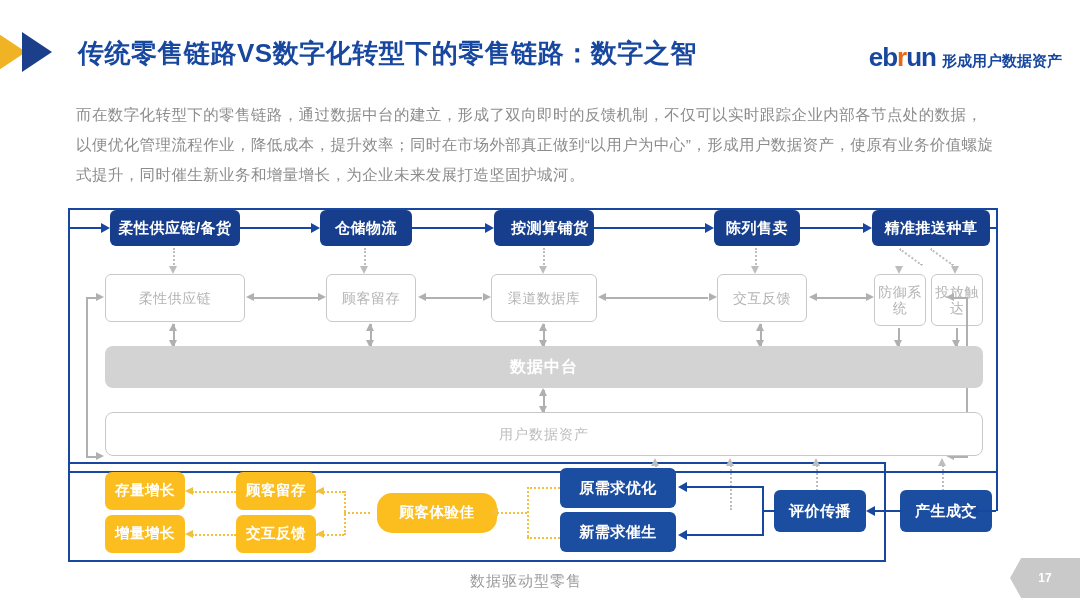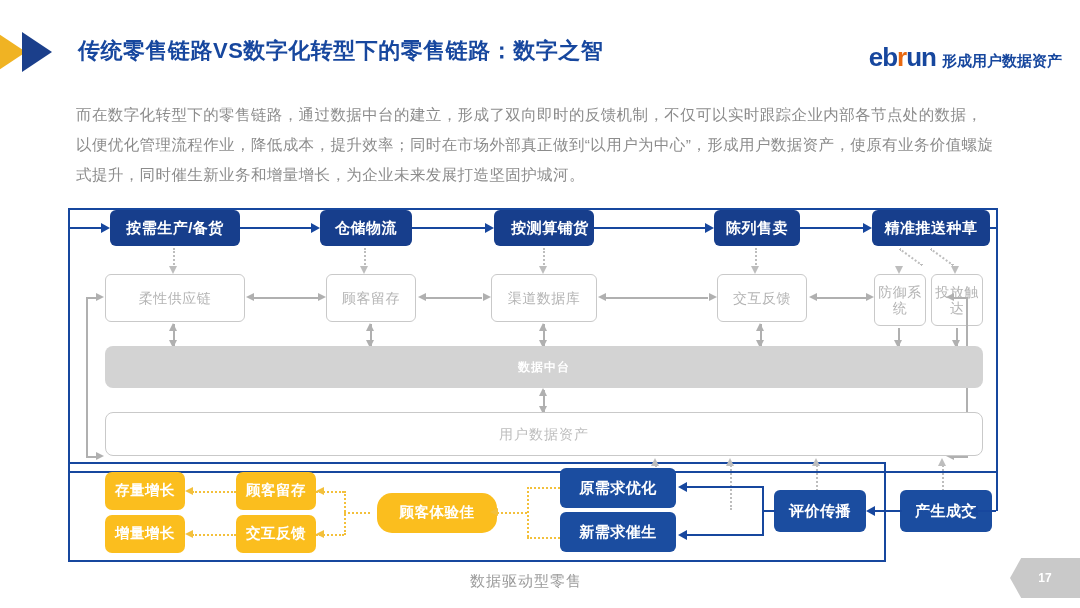--- a/index.html
+++ b/index.html
@@ -12,21 +12,21 @@
   }
   .slide{position:relative;width:1080px;height:608px;}
 
   
   .hdr{position:absolute;left:0;top:0;width:1080px;height:88px;}
   .chev{position:absolute;top:32px;width:0;height:0;
         border-top:20px solid transparent;border-bottom:20px solid transparent;}
   .chev-y{left:-4px;border-left:30px solid #F0B323;}
   .chev-b{left:22px;border-left:30px solid #1B3F8B;}
   .title{position:absolute;left:78px;top:36px;
-         font-size:22px;font-weight:bold;color:#17479E;letter-spacing:.5px;white-space:nowrap;}
+         font-size:26px;font-weight:bold;color:#17479E;letter-spacing:.5px;white-space:nowrap;}
   .logo{position:absolute;right:18px;top:44px;display:flex;align-items:baseline;gap:6px;}
   .logo-en{font-size:26px;font-weight:bold;color:#17479E;letter-spacing:-1px;line-height:1;}
   .logo-en .r{color:#E8680F;}
   .logo-cn{font-size:15px;font-weight:bold;color:#17479E;letter-spacing:0px;line-height:1;}
 
   
   .para{position:absolute;left:76px;top:100px;width:920px;
         font-size:15.5px;line-height:30px;color:#8C8C8C;letter-spacing:.4px;}
 
   
@@ -36,21 +36,21 @@
   
   .frame-top{left:68px;top:18px;width:930px;height:265px;border:2.5px solid #17479E;background:transparent;}
   .frame-bot{left:68px;top:272px;width:818px;height:100px;border:2.5px solid #17479E;background:transparent;}
 
   
   .bx{display:flex;align-items:center;justify-content:center;text-align:center;
       border-radius:6px;line-height:1.18;}
   .bx-blue{background:#173E8C;color:#ffffff;font-size:15px;font-weight:bold;letter-spacing:.5px;}
   .bx-blue2{background:#1B4DA0;color:#ffffff;font-size:15px;font-weight:bold;letter-spacing:.5px;}
   .bx-gray{background:#ffffff;border:1.4px solid #C9C9C9;color:#B4B4B4;font-size:14px;letter-spacing:.5px;}
-  .bx-grayfill{background:#D3D3D3;color:#ffffff;font-size:12px;font-weight:bold;letter-spacing:1px;border-radius:8px;}
+  .bx-grayfill{background:#D3D3D3;color:#ffffff;font-size:16px;font-weight:bold;letter-spacing:1px;border-radius:8px;}
   .bx-grayline{background:#ffffff;border:1.4px solid #C9C9C9;color:#BDBDBD;font-size:14px;letter-spacing:1px;border-radius:8px;}
   .bx-yellow{background:#FBBE1E;color:#ffffff;font-size:14.5px;font-weight:bold;letter-spacing:.5px;border-radius:7px;}
 
   
   .ln{position:absolute;}
   .h-blue{height:2.2px;background:#17479E;}
   .v-blue{width:2.2px;background:#17479E;}
   .h-gray{height:1.6px;background:#B0B0B0;}
   .v-gray{width:1.6px;background:#B0B0B0;}
   .v-dotgray{width:0;border-left:2.4px dotted #BDBDBD;}
@@ -93,21 +93,21 @@
     </div>
   </div>
 
   <div class="para">而在数字化转型下的零售链路，通过数据中台的建立，形成了双向即时的反馈机制，不仅可以实时跟踪企业内部各节点处的数据，以便优化管理流程作业，降低成本，提升效率；同时在市场外部真正做到“以用户为中心”，形成用户数据资产，使原有业务价值螺旋式提升，同时催生新业务和增量增长，为企业未来发展打造坚固护城河。</div>
 
   <div class="diagram">
 
     <div class="frame-top"></div>
     <div class="frame-bot"></div>
 
-    <div class="bx bx-blue" style="left:110px;top:20px;width:130px;height:36px;">按需生产/备货</div>
+    <div class="bx bx-blue" style="left:110px;top:20px;width:130px;height:36px;">柔性供应链/备货</div>
     <div class="bx bx-blue" style="left:320px;top:20px;width:92px;height:36px;">仓储物流</div>
     <div class="bx bx-blue" style="left:494px;top:20px;width:100px;height:36px;padding-left:12px;">按测算铺货</div>
     <div class="bx bx-blue" style="left:714px;top:20px;width:86px;height:36px;">陈列售卖</div>
     <div class="bx bx-blue" style="left:872px;top:20px;width:118px;height:36px;">精准推送种草</div>
 
     <div class="ln h-blue" style="left:240px;top:37px;width:72px;"></div>
     <div class="ar ar-r-blue" style="left:311px;top:33px;"></div>
     <div class="ln h-blue" style="left:412px;top:37px;width:74px;"></div>
     <div class="ar ar-r-blue" style="left:485px;top:33px;"></div>
     <div class="ln h-blue" style="left:594px;top:37px;width:112px;"></div>

